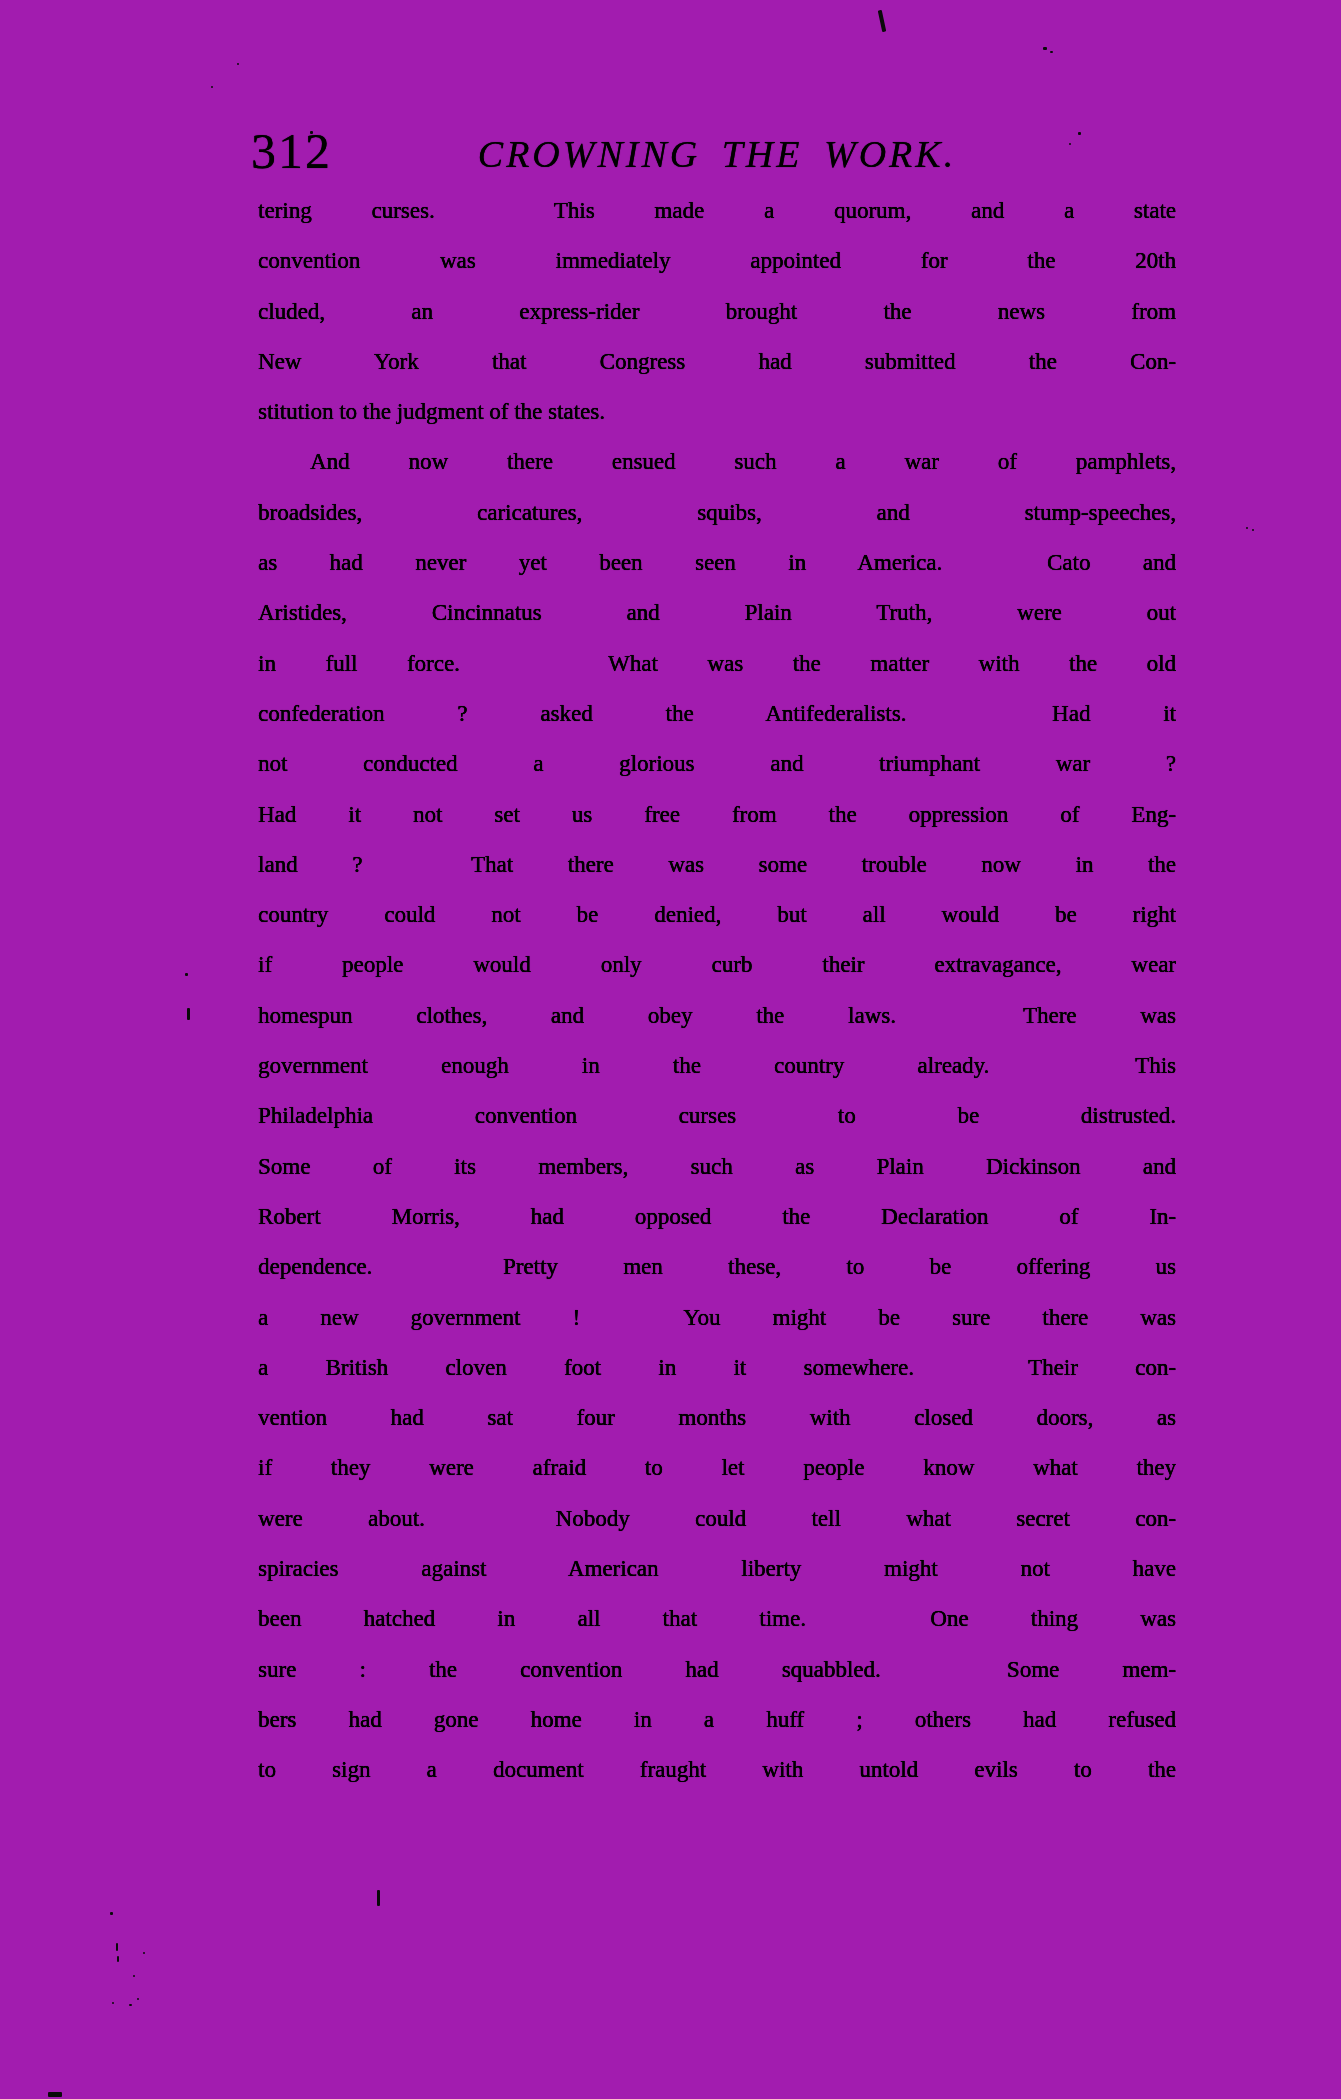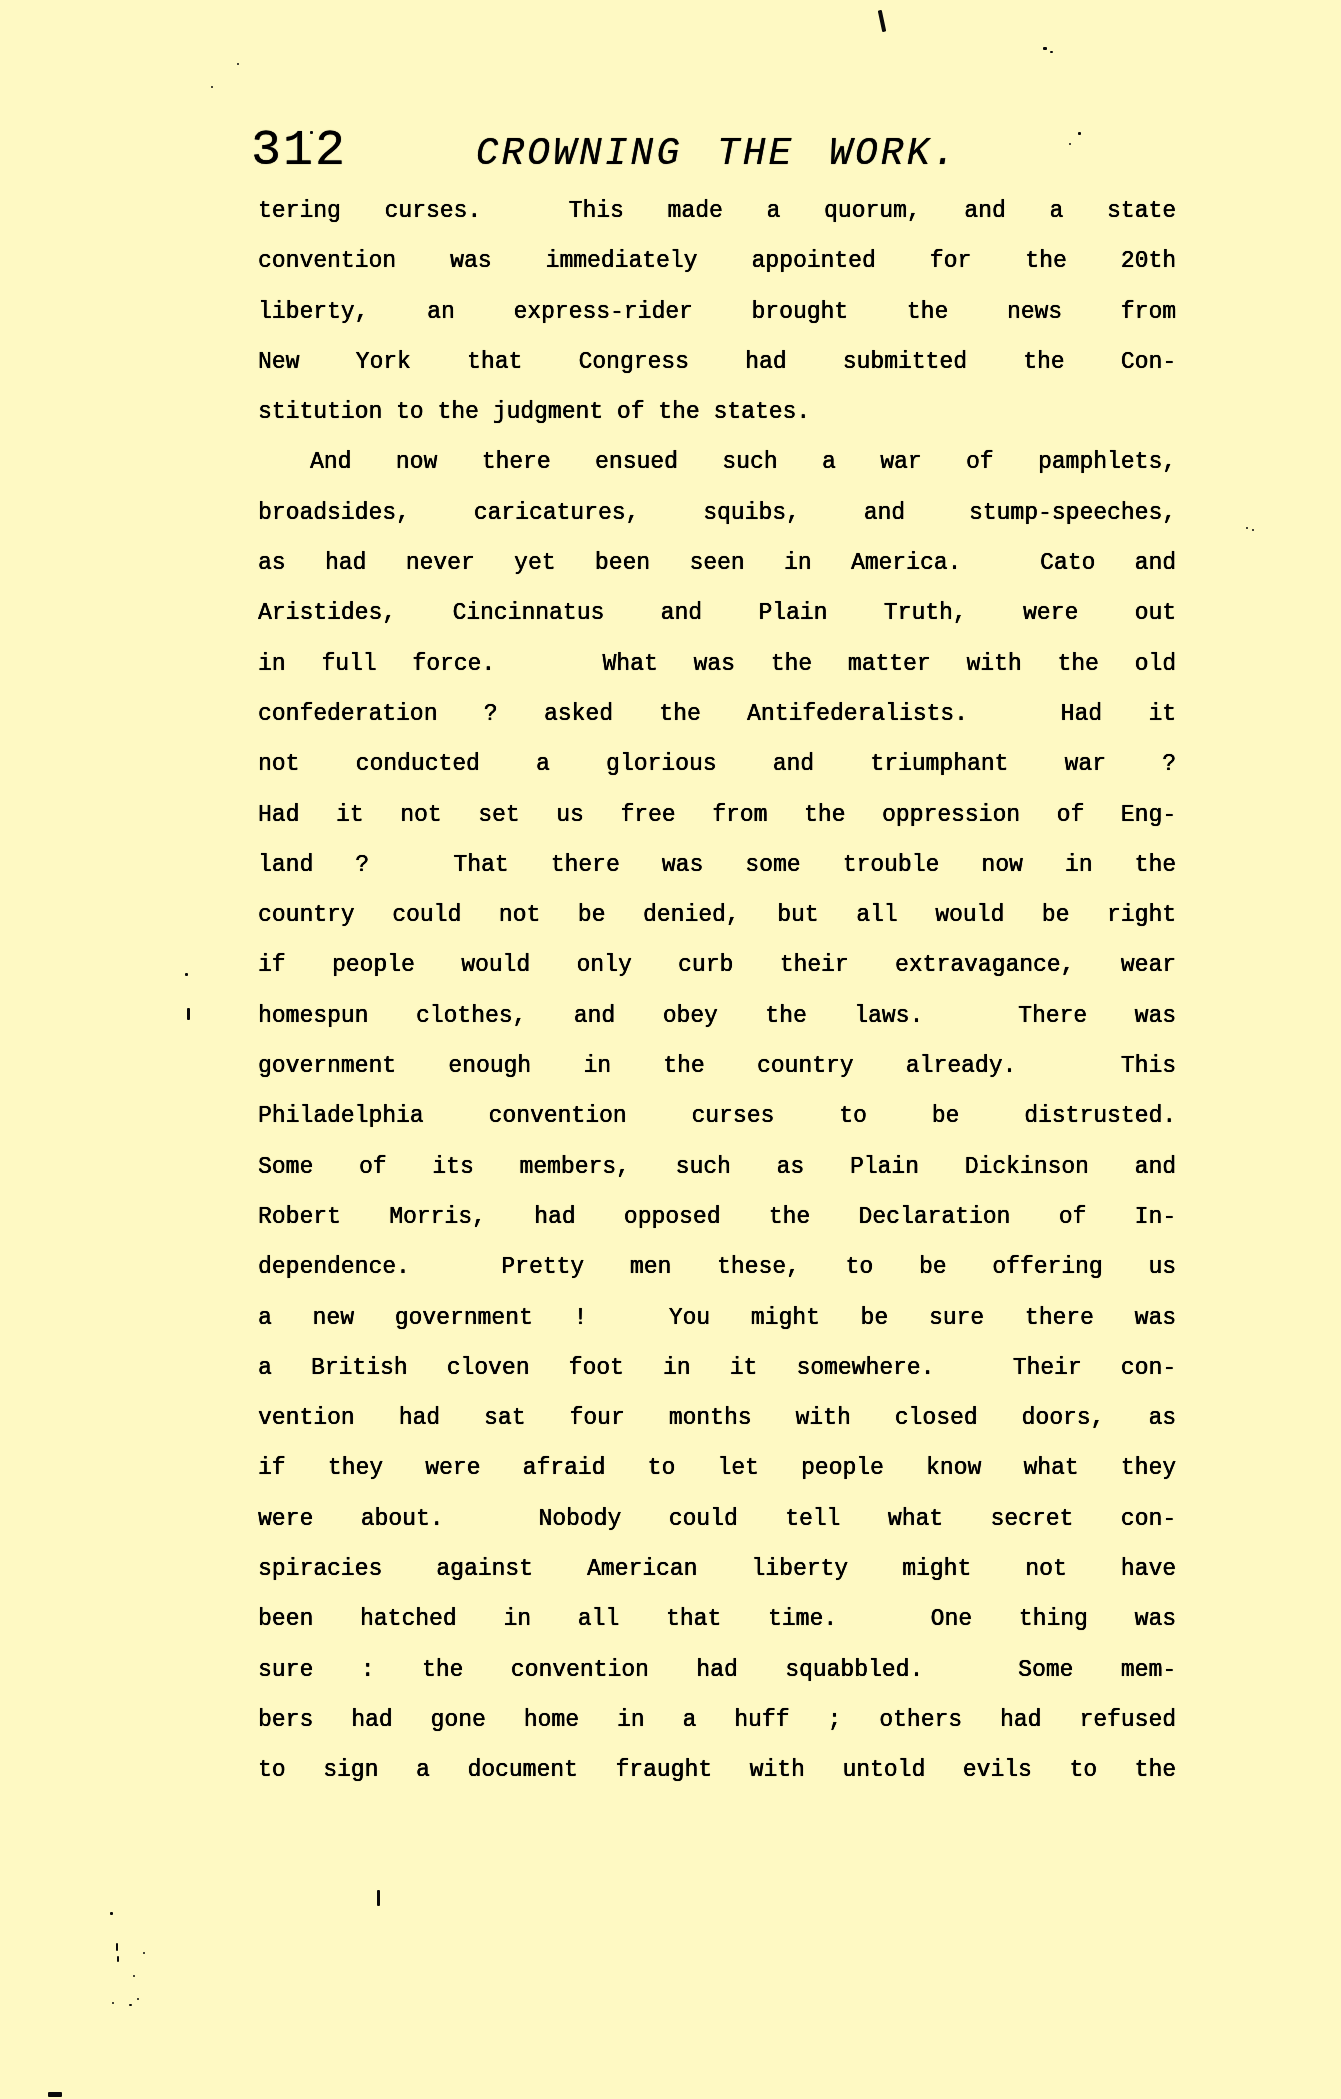--- a/index.html
+++ b/index.html
@@ -4,23 +4,23 @@
 <style>
   html, body {
     margin: 0;
     padding: 0;
     background: #ffffff;
   }
   .scan-page {
     position: relative;
     width: 1341px;
     height: 2099px;
-    background: #fef9c3;
+    background: #a21caf;
     overflow: hidden;
-    font-family: Liberation Mono, monospace;
+    font-family: Liberation Serif, serif;
     color: #000;
   }
   .pagenum {
     position: absolute;
     left: 251px;
     top: 126px;
     font-size: 50px;
     line-height: 1;
     letter-spacing: 2px;
     text-shadow: 0 0 0.8px #000;
@@ -68,21 +68,21 @@
 <body>
 
 <div class="scan-page">
 
   <div class="pagenum">312</div>
   <div class="runhead">CROWNING THE WORK.</div>
 
   <div class="bodytext">
     <div class="ln j">tering curses.&nbsp; This made a quorum, and a state</div>
     <div class="ln j">convention was immediately appointed for the 20th</div>
-    <div class="ln j">liberty, an express-rider brought the news from</div>
+    <div class="ln j">cluded, an express-rider brought the news from</div>
     <div class="ln j">New York that Congress had submitted the Con-</div>
     <div class="ln">stitution to the judgment of the states.</div>
     <div class="ln j ind">And now there ensued such a war of pamphlets,</div>
     <div class="ln j">broadsides, caricatures, squibs, and stump-speeches,</div>
     <div class="ln j">as had never yet been seen in America.&nbsp; Cato and</div>
     <div class="ln j">Aristides, Cincinnatus and Plain Truth, were out</div>
     <div class="ln j">in full force.&nbsp;&nbsp; What was the matter with the old</div>
     <div class="ln j">confederation&nbsp;? asked the Antifederalists.&nbsp; Had it</div>
     <div class="ln j">not conducted a glorious and triumphant war&nbsp;?</div>
     <div class="ln j">Had it not set us free from the oppression of Eng-</div>

